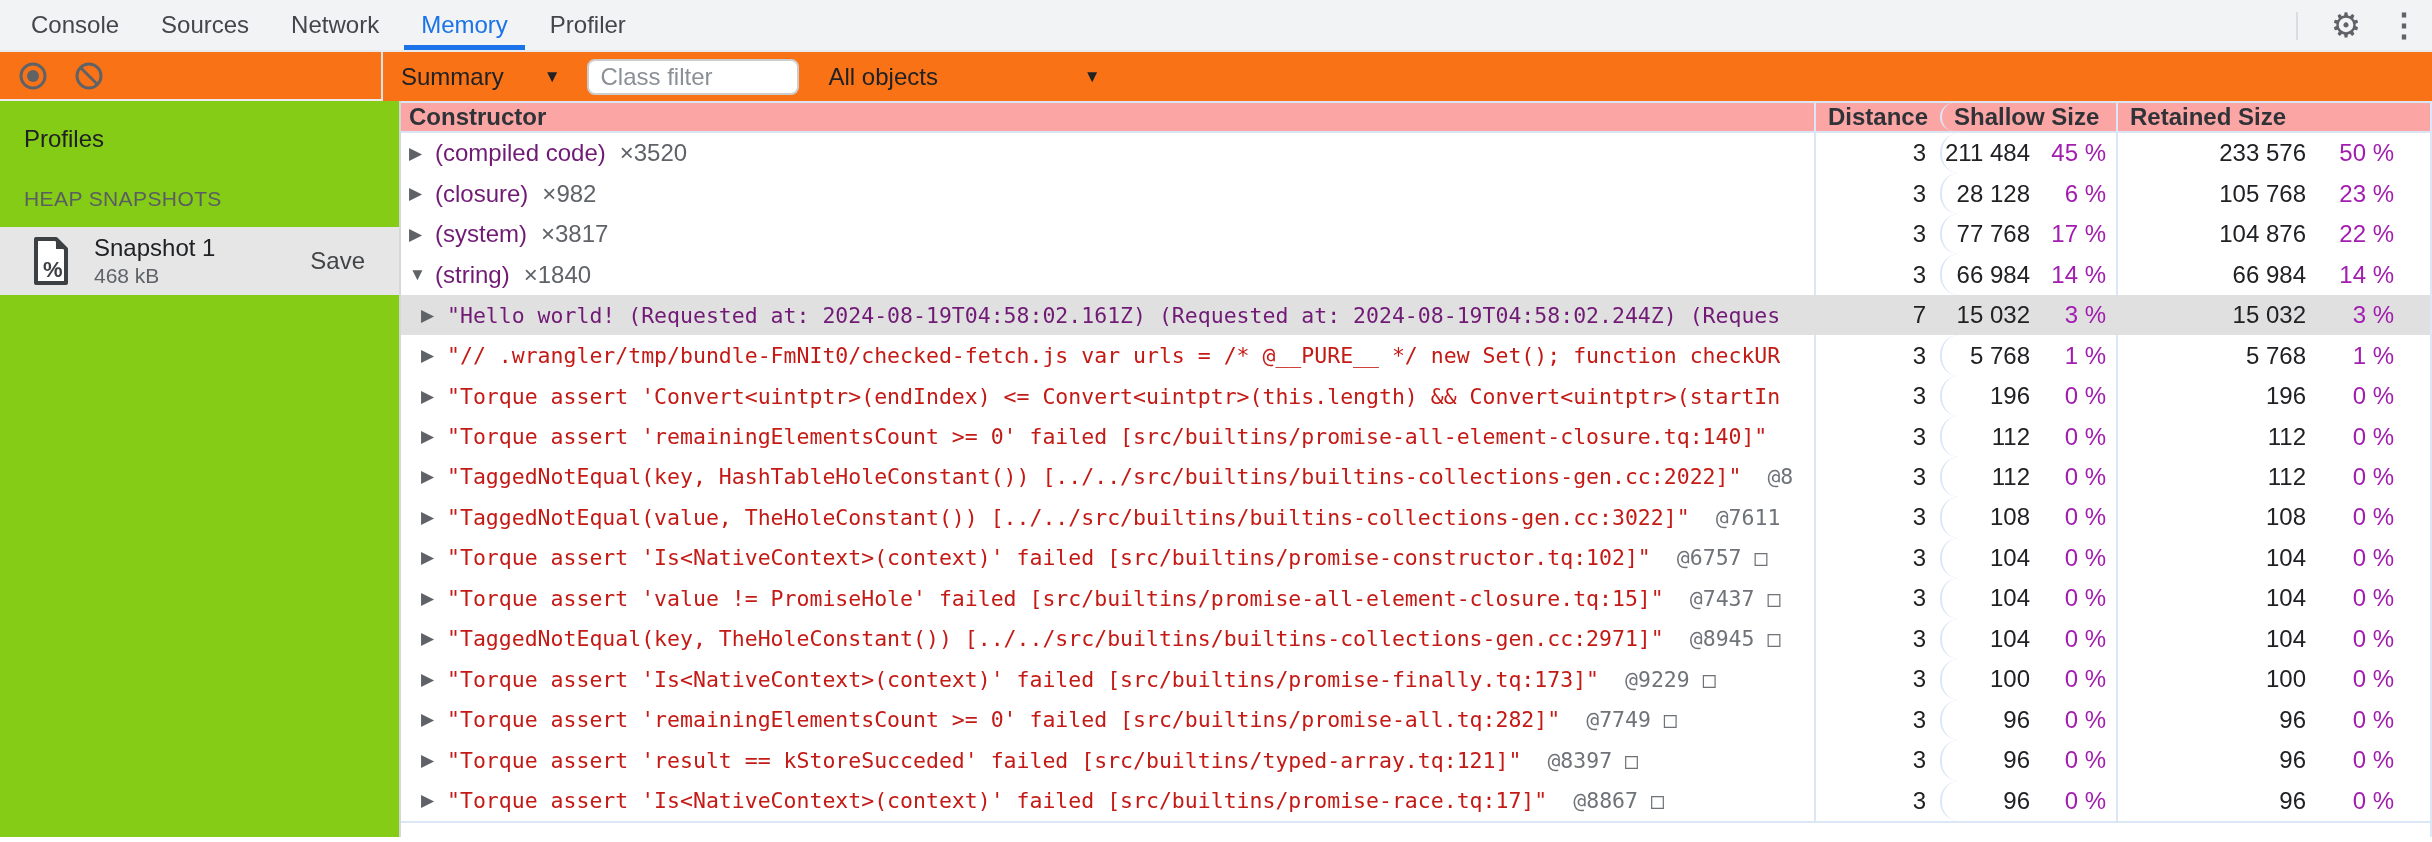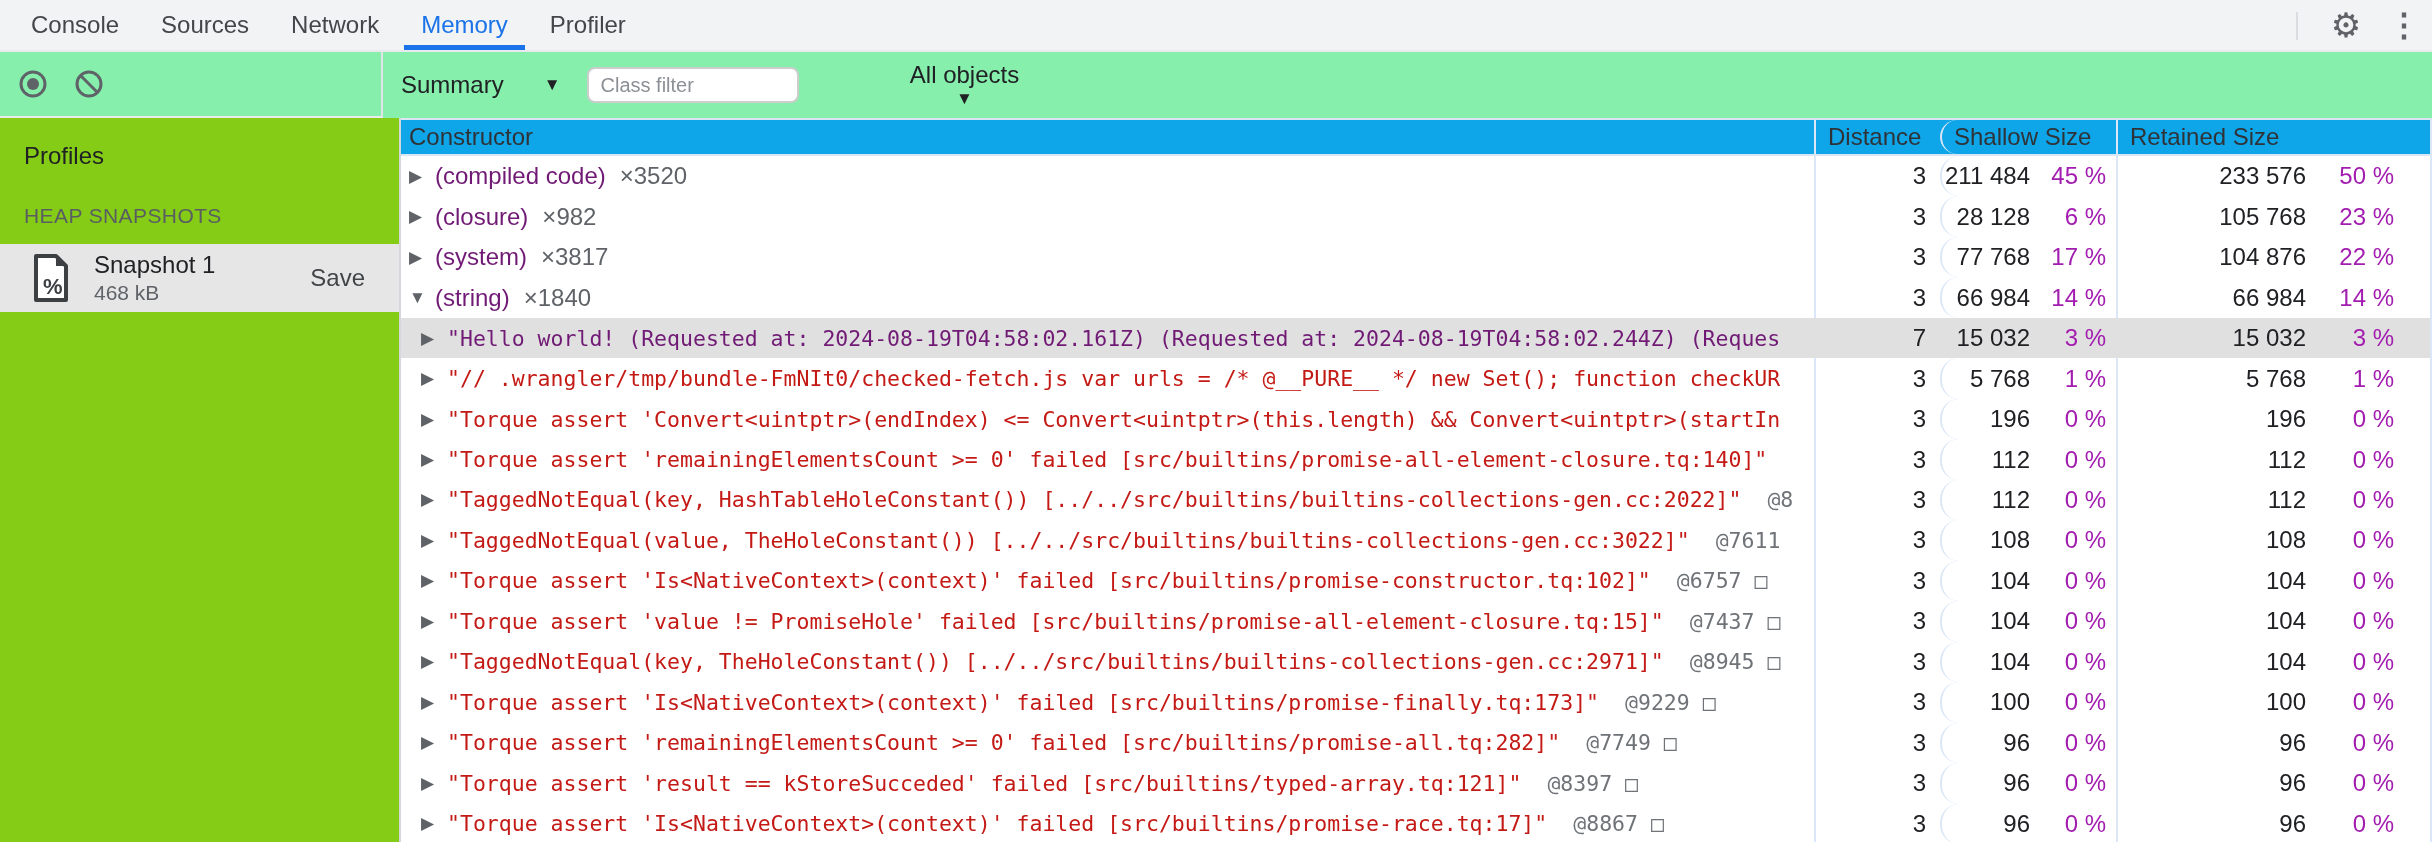--- a/index.html
+++ b/index.html
@@ -14,31 +14,31 @@
   .tab.active { color:#1a73e8; }
   .tab.active::after { content:""; position:absolute; left:4px; right:4px; bottom:0;
          height:5px; background:#1a73e8; }
   .tabbar-spacer { flex:1; }
   .tabbar-divider { width:2px; background:#dadce0; margin:12px 18px 10px 0; }
   .tb-iconbtn { display:flex; align-items:center; justify-content:center;
          width:60px; font-size:34px; color:#5f6368; }
   .tb-iconbtn.more { font-size:32px; font-weight:bold; width:56px; }
 
   
-  .toolbar { display:flex; height:66px; background:#86efac; }
+  .toolbar { display:flex; height:49px; background:#f97316; }
   .tb-left { width:383px; display:flex; align-items:center; padding-left:16px;
              border-right:2px solid #e1e3e6; border-bottom:2px solid #ececee; }
   .tb-left svg { margin-right:22px; display:block; }
   .tb-right { flex:1; display:flex; align-items:center; padding-left:18px; }
   .select { display:flex; align-items:center; font-size:24px; color:#202124; }
   .select .arrow { font-size:17px; color:#202124; margin-left:40px; }
-  .select.wide { width:272px; justify-content:space-between; margin-left:30px;flex-direction:column; }
+  .select.wide { width:272px; justify-content:space-between; margin-left:30px; }
   .select.wide .arrow { margin-left:0; }
   .classfilter { margin-left:26px; width:212px; height:36px; border:2px solid #cdcdcd;
-             border-radius:8px; font-size:20px; padding:0 12px; color:#202124;
+             border-radius:8px; font-size:24px; padding:0 12px; color:#202124;
              font-family:"Liberation Sans", sans-serif; outline:none; }
   .classfilter::placeholder { color:#8b9096; }
 
   
   .main { display:flex; height:736px; }
 
   
   .sidebar { width:401px; border-right:2px solid #d4d7dc; background:#84cc16; }
   .profiles-label { font-size:24px; color:#202124; padding:24px 0 0 24px; }
   .heap-label { font-size:21px; color:#5a5d61; padding:34px 0 0 24px; letter-spacing:.4px; }
@@ -47,22 +47,22 @@
   .snap-icon { flex:0 0 auto; }
   .snap-meta { margin-left:22px; flex:1; }
   .snap-title { font-size:24px; color:#202124; }
   .snap-sub { font-size:21px; color:#5f6368; margin-top:2px; }
   .save-link { font-size:24px; color:#424548; 
              margin-right:34px; cursor:pointer; }
 
   
   .grid { flex:1; display:flex; flex-direction:column; overflow:hidden;
           border-right:2px solid #dbe7f6; }
-  .grid-header { display:flex; height:38px; background:#0ea5e9;
-          border-top:2px solid #dae6f3; border-bottom:2px solid #dae6f3; }
+  .grid-header { display:flex; height:32px; background:#fca5a5;
+          border-top:2px solid #dae6f3; border-bottom:2px solid #dae6f3;font-weight:bold; }
   .hcell { display:flex; align-items:center; padding-left:12px; font-size:24px;
           color:#2f3337; }
   .grid-body { border-bottom:2px solid #dbe7f6; }
   .row { display:flex; height:40.47px; align-items:center; background:#fff; }
   .row.selected { background:#e0e0e0; }
   .cell { height:100%; display:flex; align-items:center; }
   .c-constructor { flex:1; overflow:hidden; white-space:nowrap; padding-left:8px; }
   .row.child .c-constructor { padding-left:20px; }
   .c-distance  { width:126px; justify-content:flex-end; padding-right:14px; font-size:24px; }
   .c-shallow   { width:176px; justify-content:flex-end; padding-right:10px; font-size:24px;border-radius:19px; }

